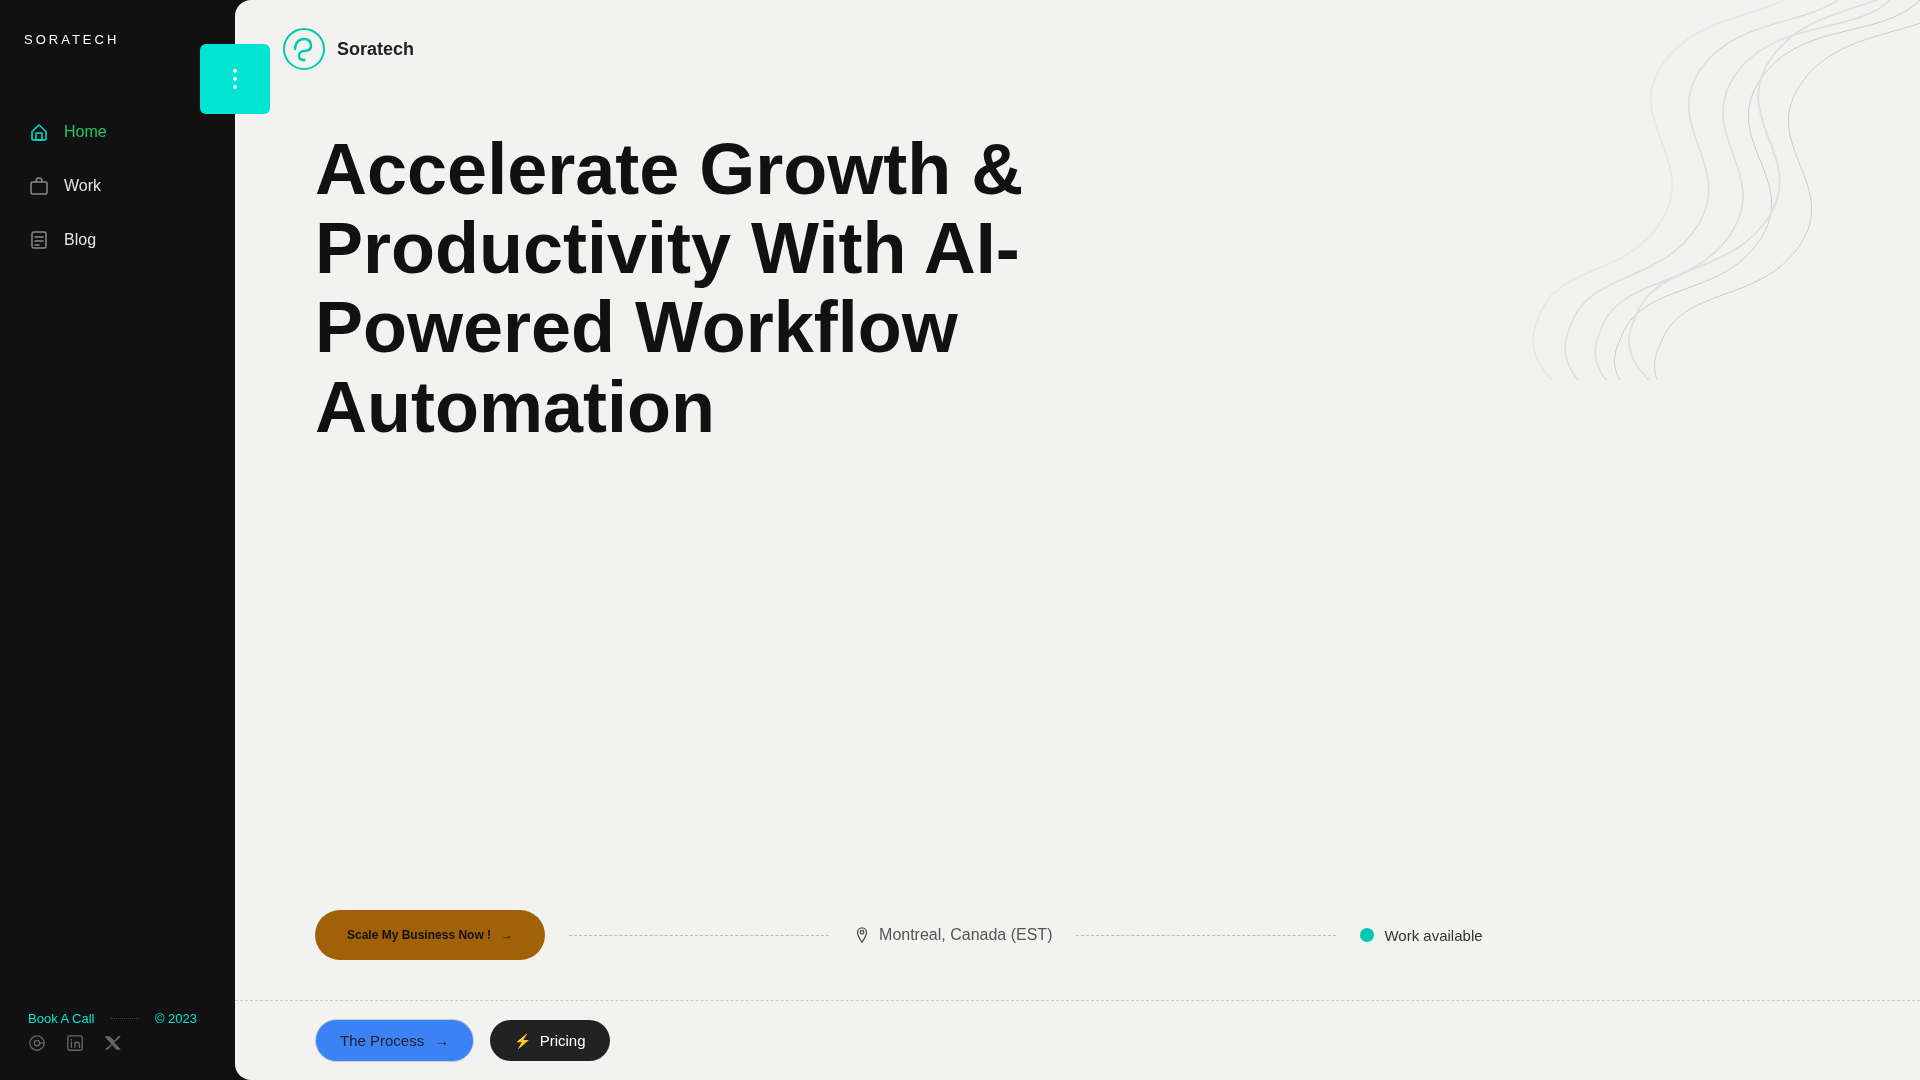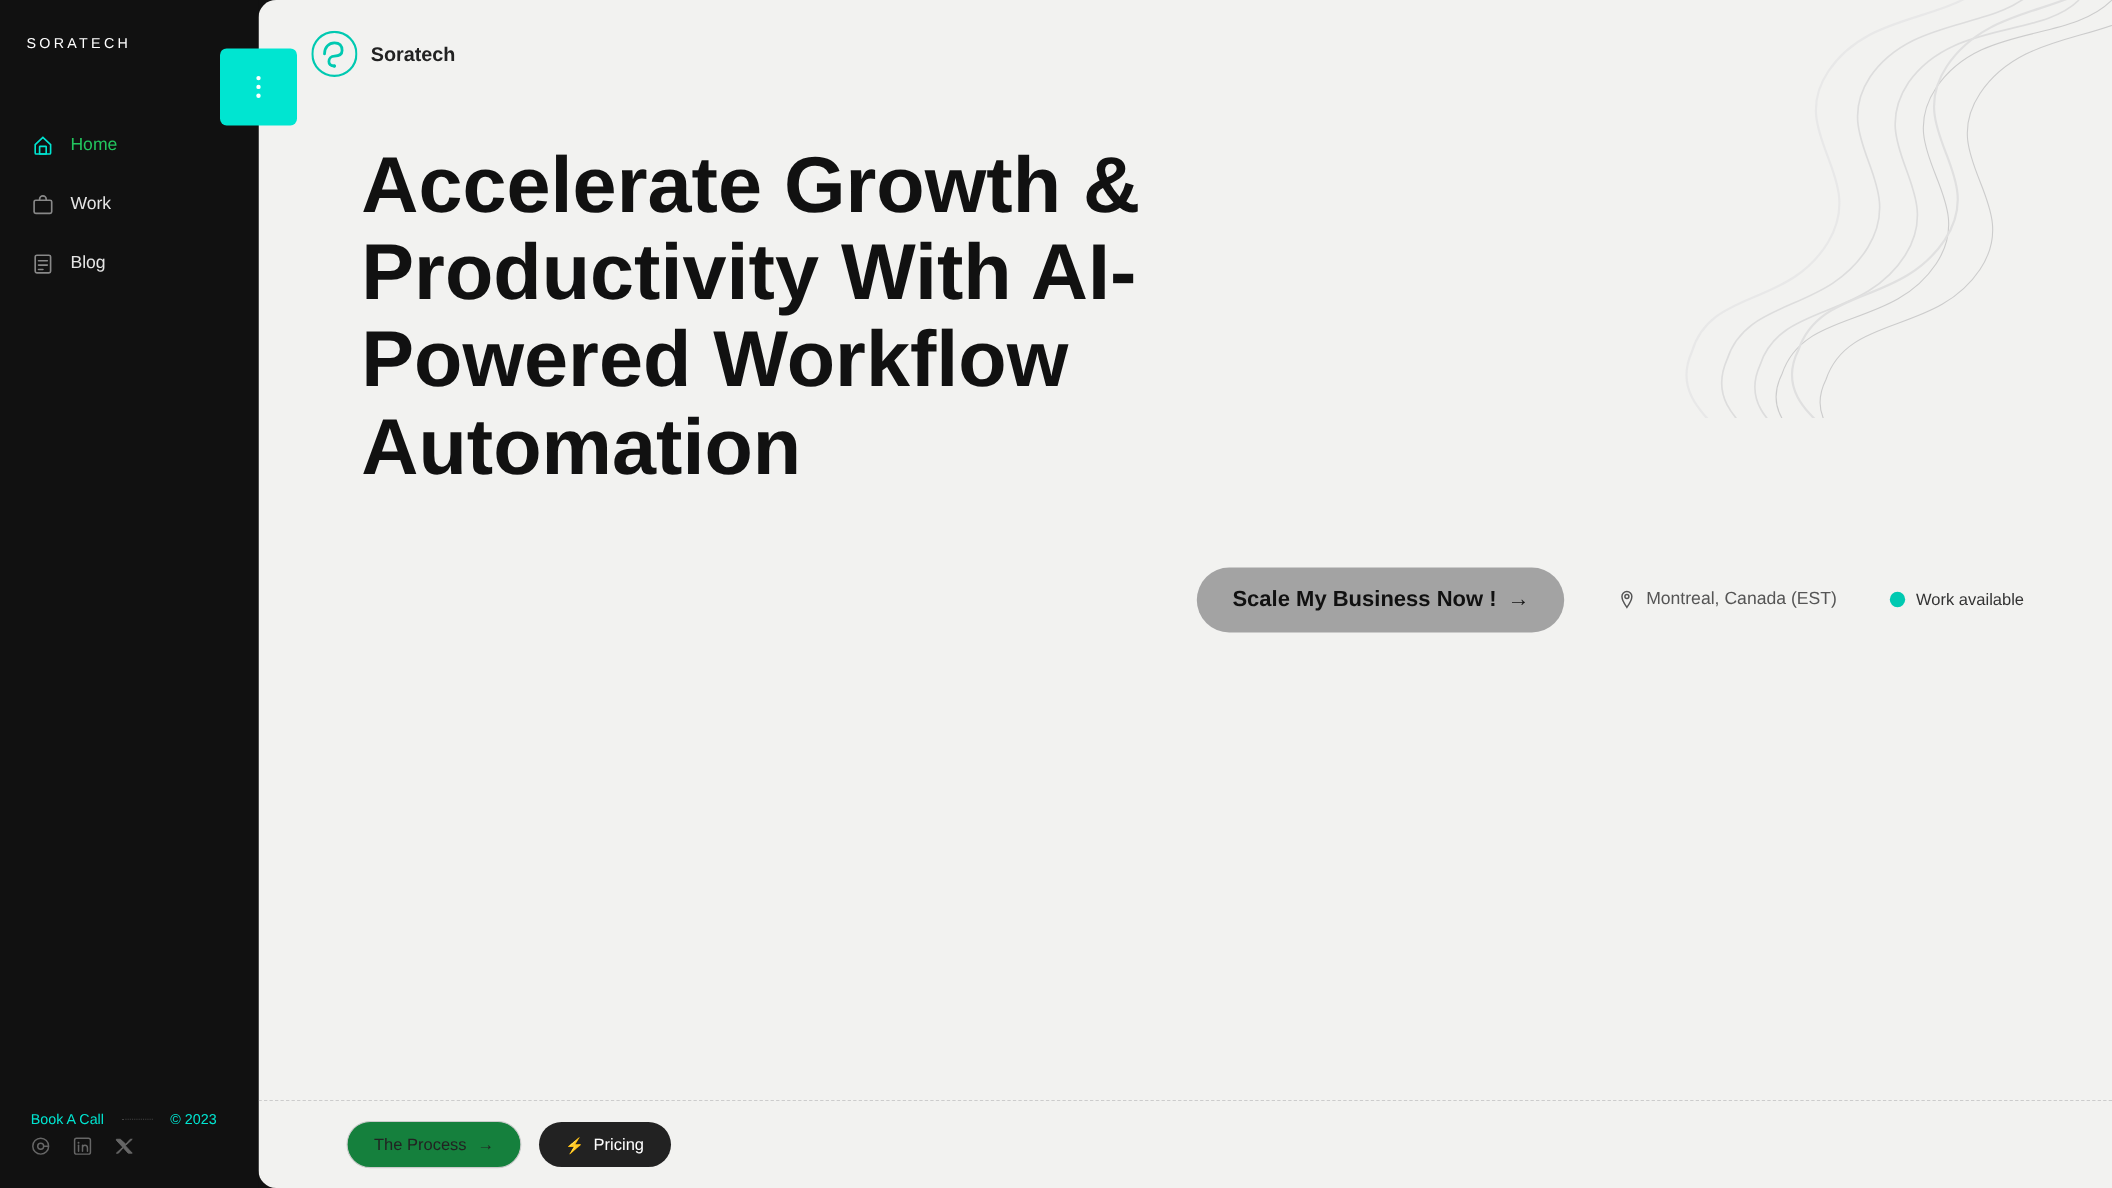--- a/index.html
+++ b/index.html
@@ -166,22 +166,22 @@
       width: 420px;
       height: 380px;
       pointer-events: none;
     }
 
     
     .hero {
       flex: 1;
       padding: 60px 80px 40px 80px;
       display: flex;
-      flex-direction: row;
-      justify-content: flex-end;
+      flex-direction: column;
+      justify-content: space-between;
     }
 
     .hero-title {
       font-size: 72px;
       font-weight: 700;
       color: #111;
       line-height: 1.1;
       max-width: 760px;
       margin-bottom: 36px;
     }
@@ -195,23 +195,23 @@
     }
 
     
     .cta-row {
       display: flex;
       align-items: center;
       gap: 0;
     }
 
     .cta-button {
-      background: #a3a3a3;
+      background: #a16207;
       color: #111;
-      font-size: 20px;
+      font-size: 12px;
       font-weight: 600;
       padding: 18px 32px;
       border-radius: 40px;
       border: none;
       cursor: pointer;
       display: flex;
       align-items: center;
       gap: 10px;
       white-space: nowrap;
     }
@@ -269,21 +269,21 @@
       color: #111;
     }
 
     .bottom-right {
       display: flex;
       align-items: center;
       gap: 16px;
     }
 
     .process-button {
-      background: #15803d;
+      background: #3b82f6;
       border: 1.5px solid #ccc;
       border-radius: 40px;
       padding: 12px 24px;
       display: flex;
       align-items: center;
       gap: 10px;
       font-size: 15px;
       font-weight: 500;
       color: #222;
       cursor: pointer;

